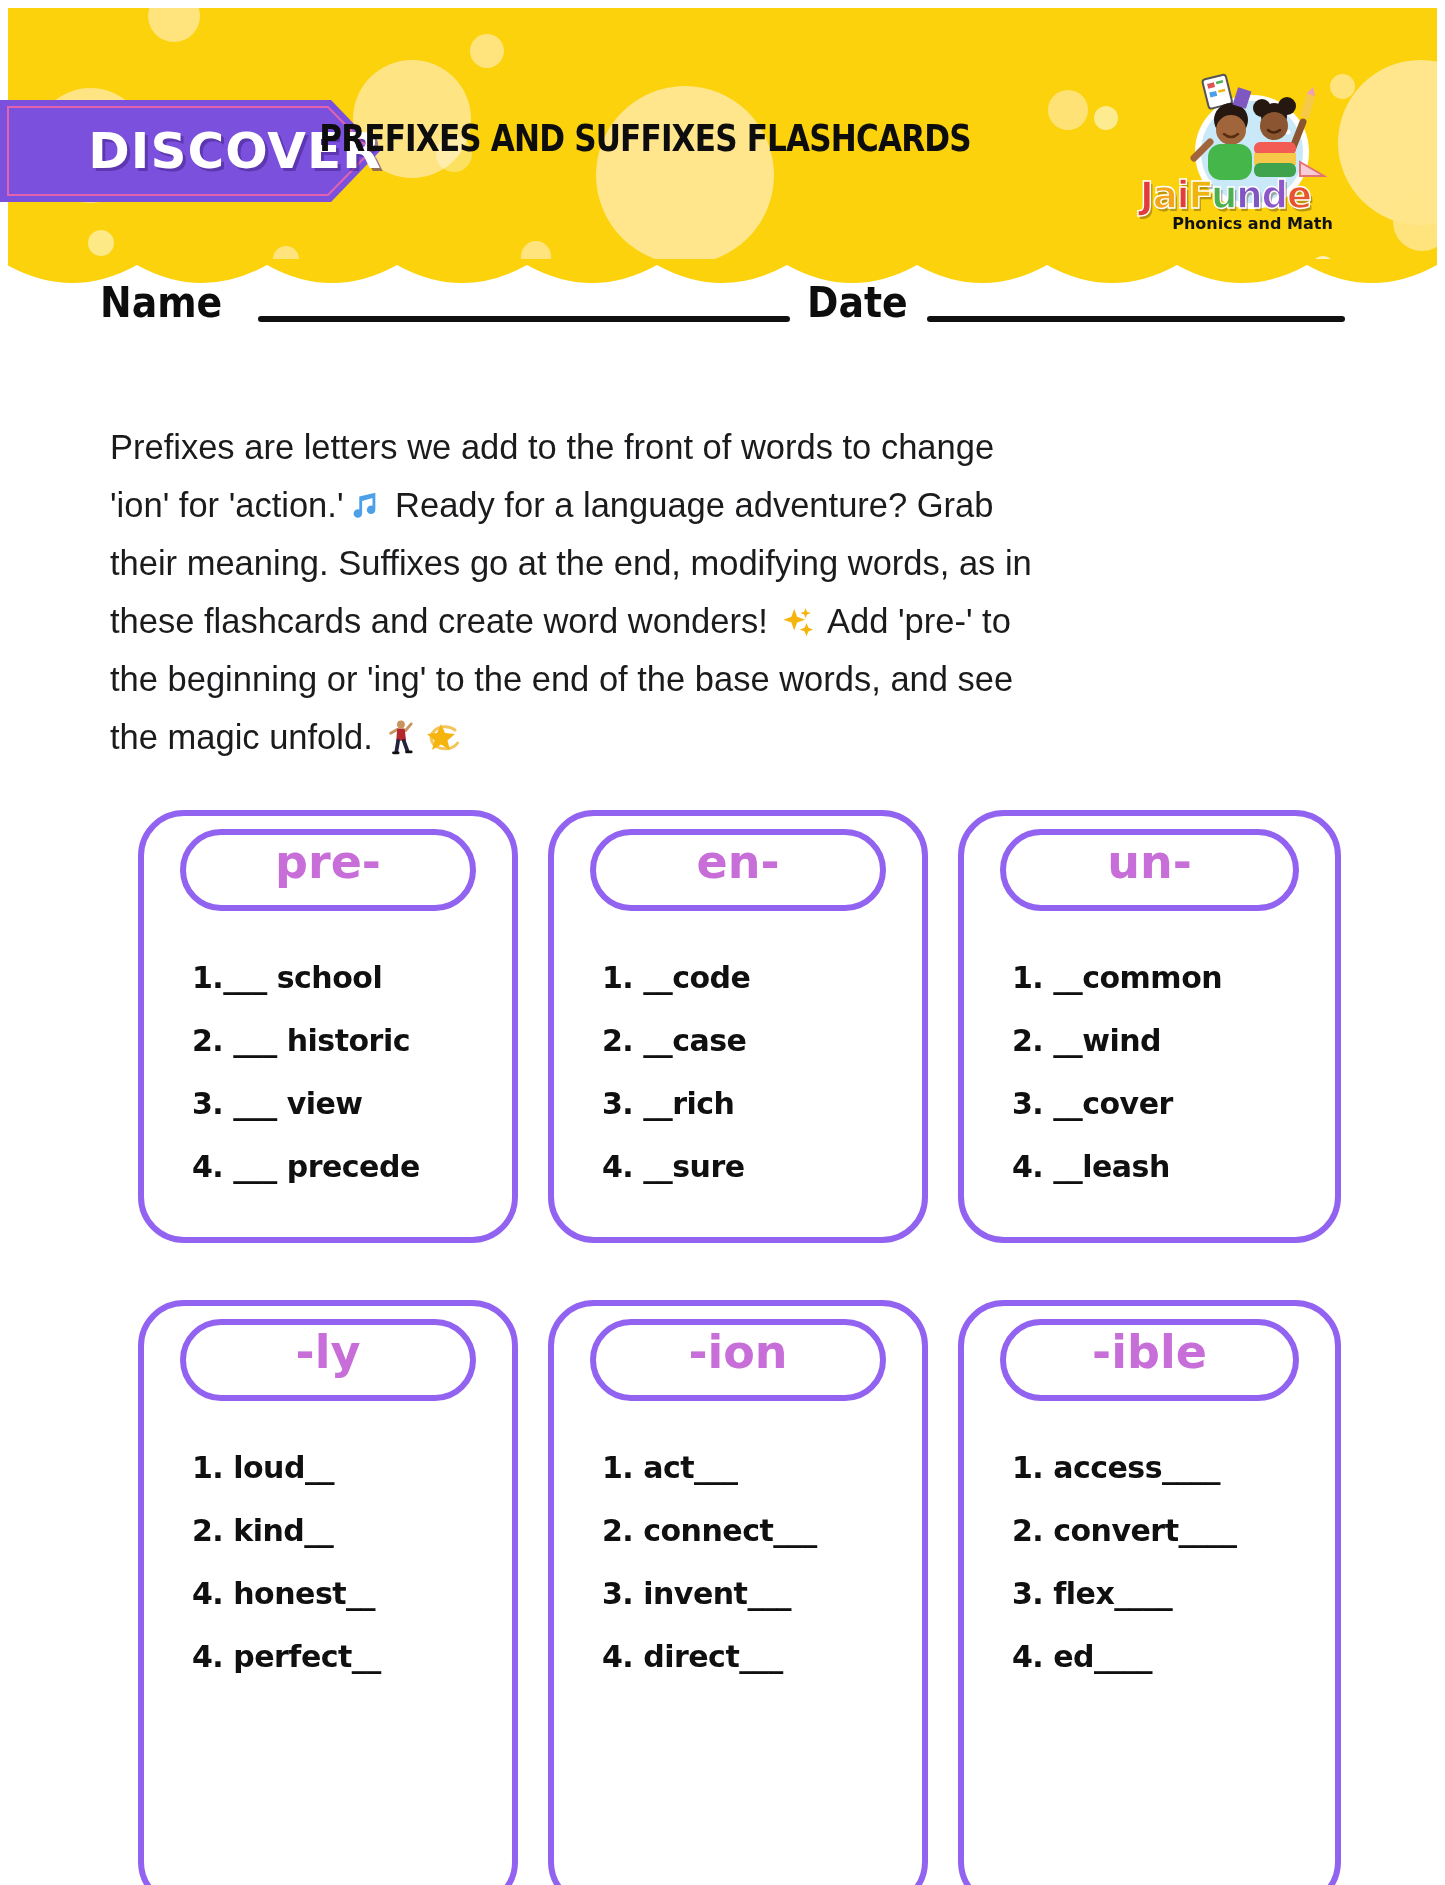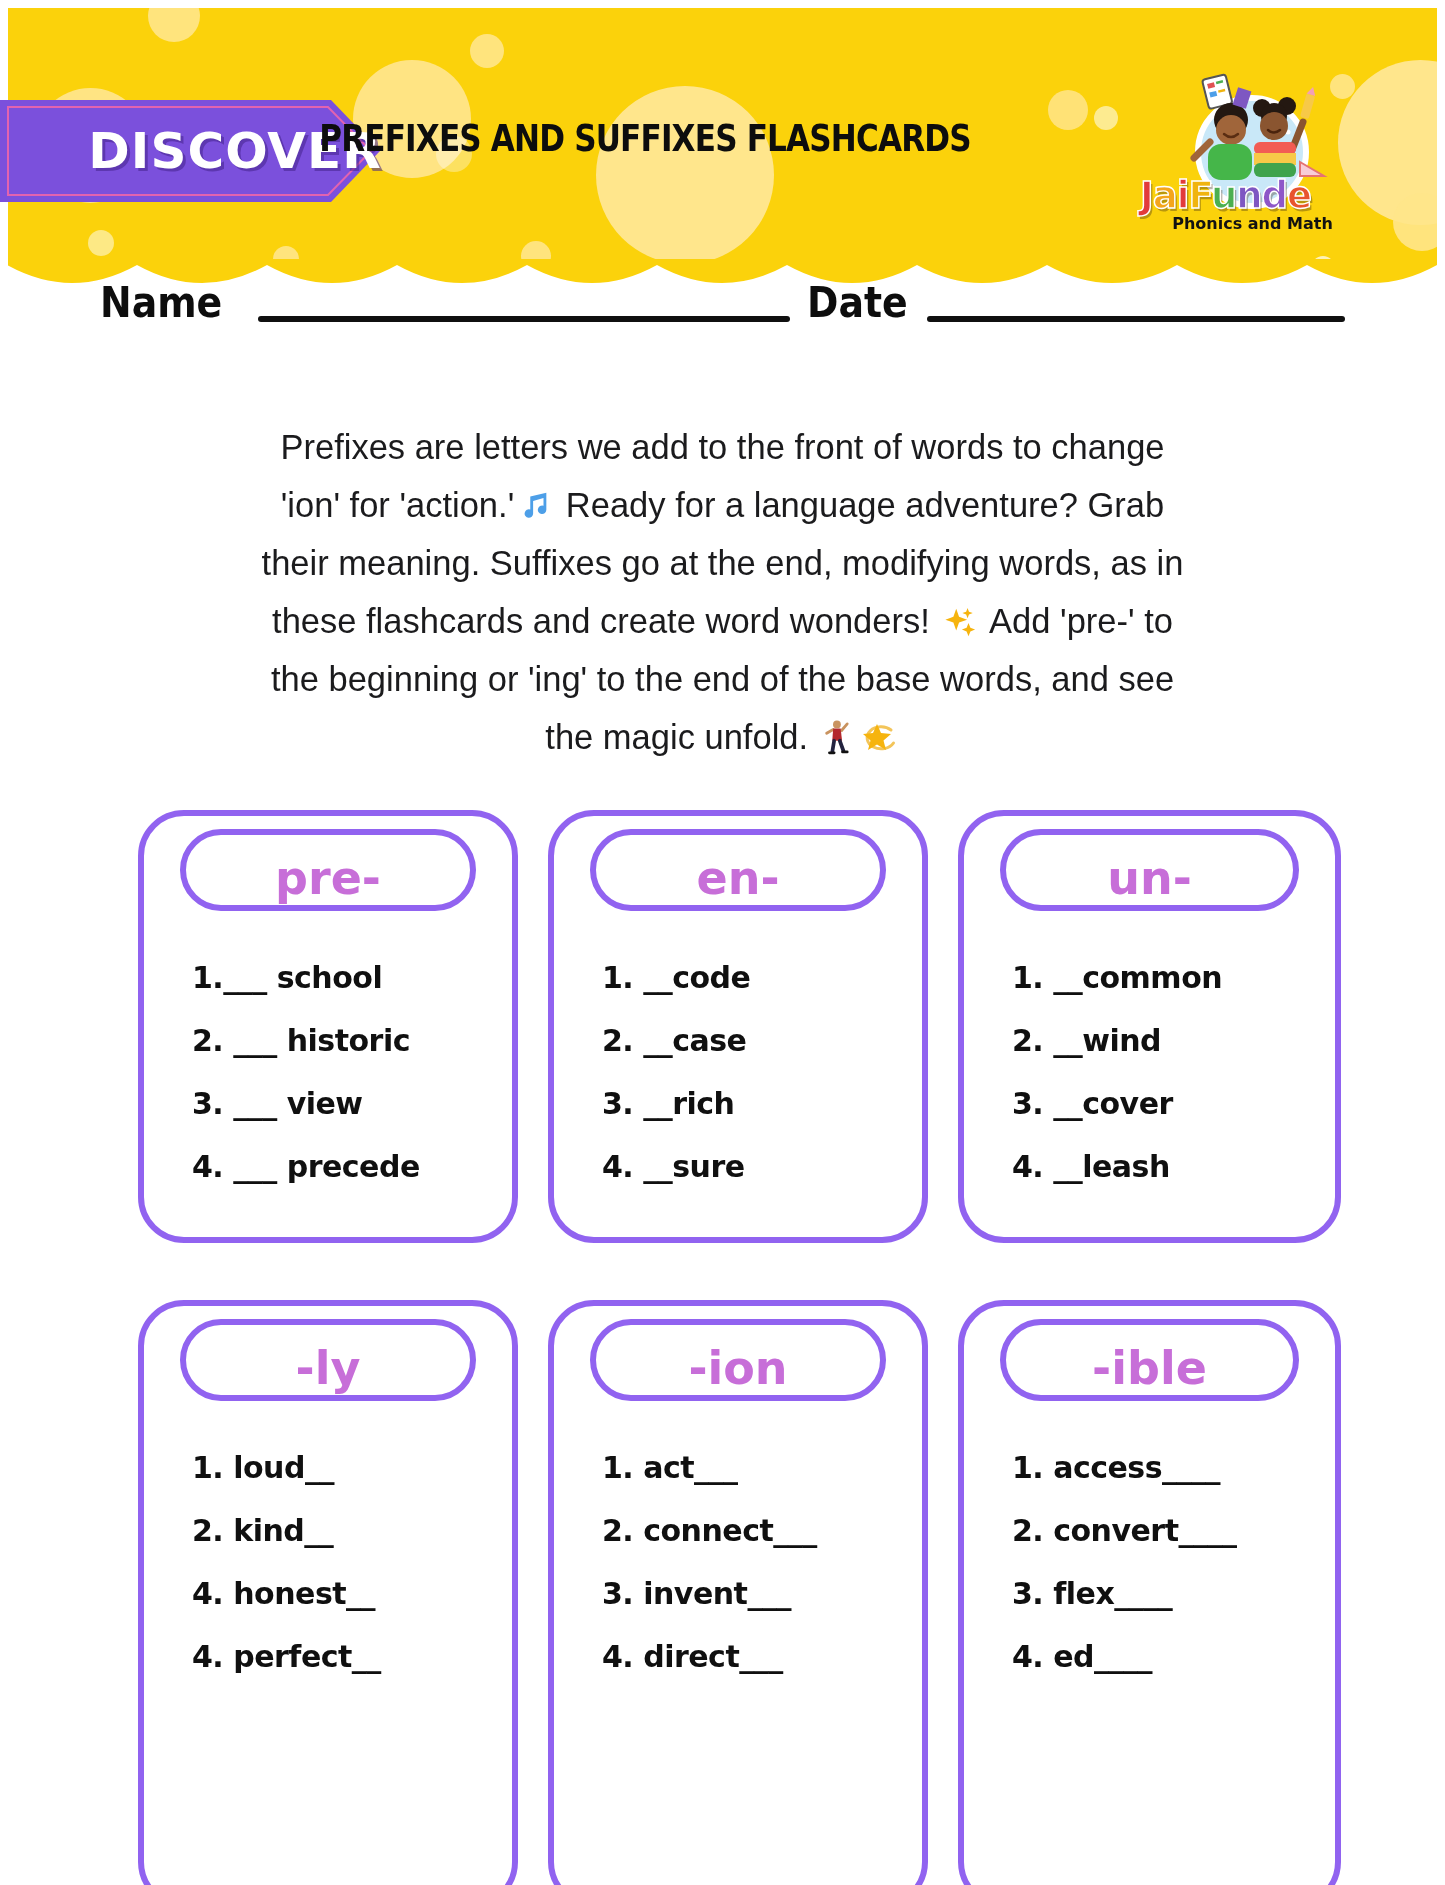--- a/index.html
+++ b/index.html
@@ -40,38 +40,38 @@
   
   .field-label{position:absolute;font-family:"DejaVu Sans",sans-serif;font-weight:900;
                font-size:42px;color:#0d0d0d;transform:scaleX(.9);transform-origin:left;}
   .name-label{left:100px;top:278px;}
   .date-label{left:807px;top:278px;}
   .write-line{position:absolute;border-bottom:6px solid #101010;border-radius:4px;}
   .name-line{left:258px;top:316px;width:532px;}
   .date-line{left:927px;top:316px;width:418px;}
 
   
-  .intro{position:absolute;left:110px;top:418px;width:1225px;text-align:center;
+  .intro{position:absolute;left:110px;top:418px;width:1225px;text-align:left;
          font-size:34.5px;line-height:58px;color:#1b1b1d;}
   .intro-line{white-space:nowrap;}
   .intro .icon{display:inline-block;vertical-align:-7px;margin:0 4px;}
   .intro .icon svg{display:block;}
 
   
   .cards-grid{position:absolute;left:138px;top:810px;width:1205px;}
   .card{position:absolute;background:#ffffff;border:6px solid #9163F0;border-radius:46px;
         box-sizing:border-box;}
   .card.r1{top:0;height:433px;width:380px;}
   .card.r2{top:490px;height:608px;width:380px;}
   .card.c1{left:0;}
   .card.c2{left:410px;}
   .card.c3{left:820px;width:383px;}
   .prefix-pill{margin:13px auto 0 auto;width:calc(100% - 84px);height:70px;
                border:6px solid #9163F0;border-radius:42px;
-               display:flex;align-items:flex-end;justify-content:center;}
+               display:flex;align-items:flex-start;justify-content:center;}
   .prefix-label{font-family:"DejaVu Sans",sans-serif;font-weight:900;font-size:46px;
                 color:#C76ED8;letter-spacing:0;}
   .flashcard-items{list-style:none;margin:52px 0 0 0;padding:0 0 0 48px;}
   .flashcard-items li{font-family:"DejaVu Sans",sans-serif;font-weight:900;font-size:30px;
                       color:#101010;line-height:30px;margin-bottom:33px;letter-spacing:-0.5px;}
 </style>
 </head>
 <body>
 
 <div class="page">

